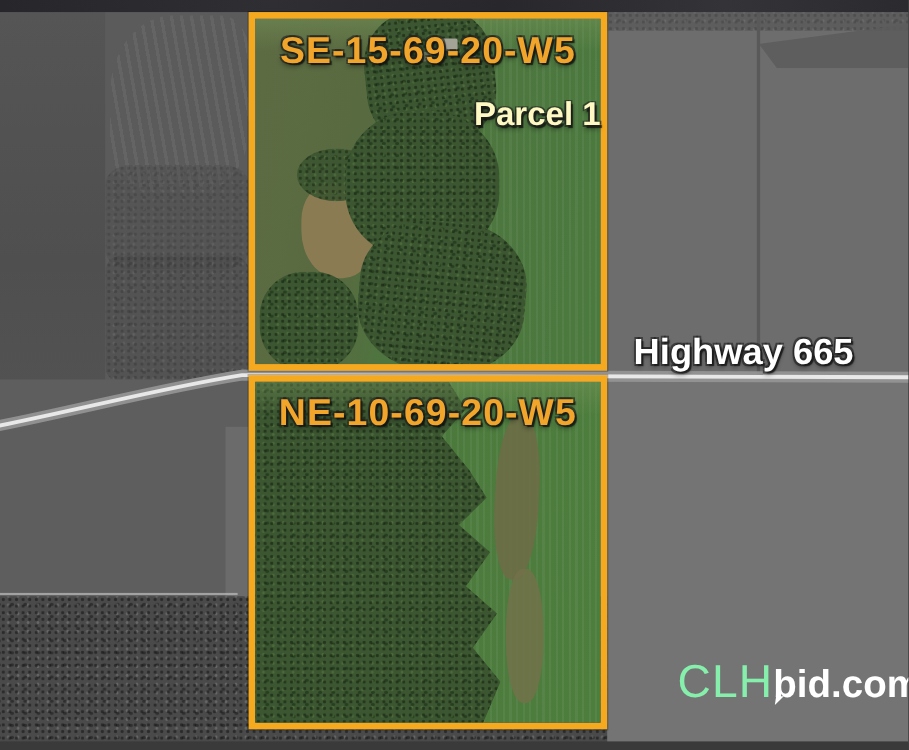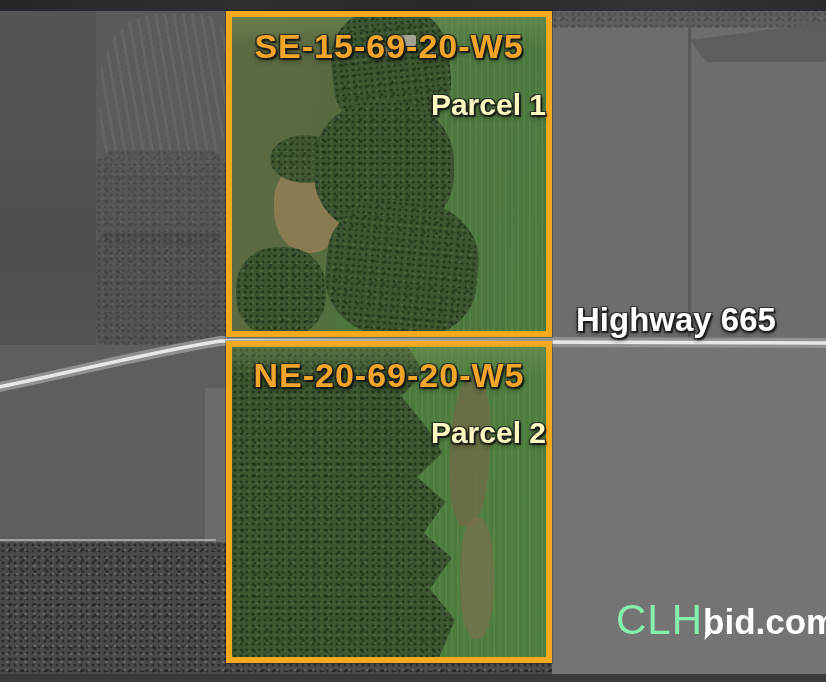--- a/index.html
+++ b/index.html
@@ -161,22 +161,21 @@
       <div class="v-streaks"></div>
       <div class="p2-brown1"></div>
       <div class="p2-brown2"></div>
       <div class="pfill p2-forest tex-forest"></div>
       <div class="p-topstrip"></div>
     </div>
   </div>
 
   <div id="p1-id" class="id-label outlined">SE-15-69-20-W5</div>
   <div id="p1-name" class="name-label outlined">Parcel 1</div>
-  <div id="p2-id" class="id-label outlined">NE-20-69-20-W5</div>
-  <div id="p2-name" class="name-label outlined">Parcel 2</div>
+  <div id="p2-id" class="id-label outlined">NE-10-69-20-W5</div>
   <div id="hwy-label" class="outlined">Highway 665</div>
 
   <div id="logo">
     <span class="logo-clh">CLH</span>
     <span class="logo-bid"><i class="logo-tail"></i><span>bid.com</span></span>
   </div>
 
 </div>
 
 </body></html>

